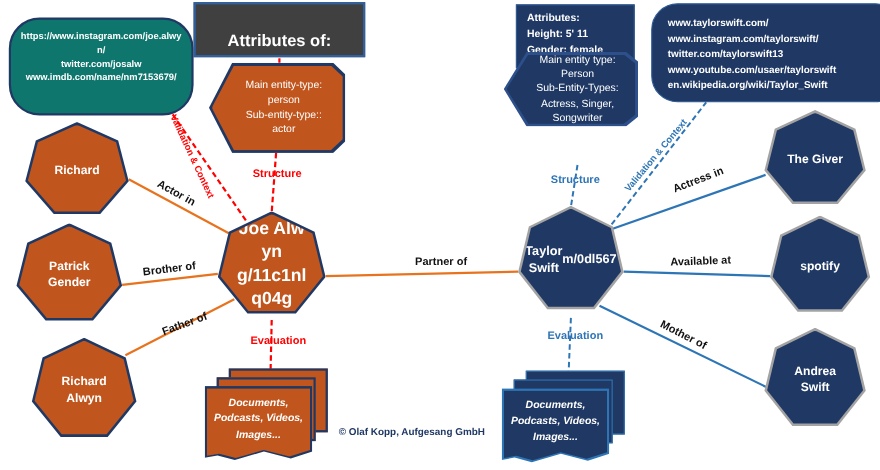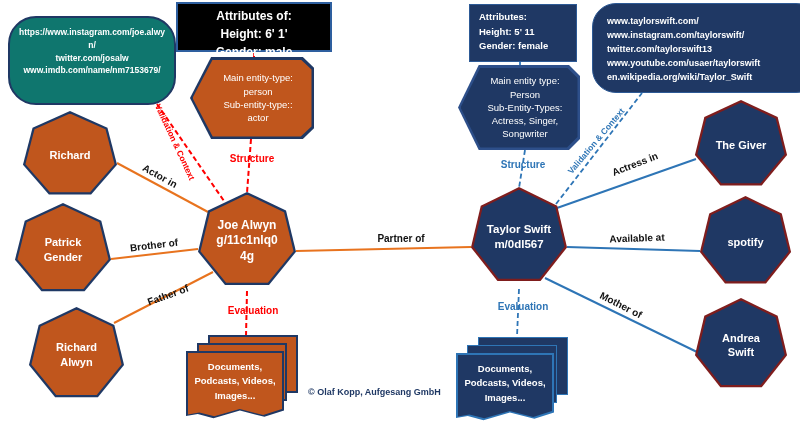--- a/index.html
+++ b/index.html
@@ -6,50 +6,50 @@
   #canvas{position:relative;width:800px;height:427px;background:#fff;overflow:hidden;
           font-family:"Liberation Sans",sans-serif;}
   svg.edges{position:absolute;left:0;top:0;width:800px;height:427px;pointer-events:none;}
 
   
   .hept{position:absolute;clip-path:polygon(50% 0%,89% 19%,99% 61%,72% 95%,28% 95%,1% 61%,11% 19%);}
   .hept-in{position:absolute;inset:2.5px;clip-path:polygon(50% 0%,89% 19%,99% 61%,72% 95%,28% 95%,1% 61%,11% 19%);
            display:flex;align-items:center;justify-content:center;text-align:center;
            color:#fff;font-weight:bold;font-size:11px;line-height:1.3;padding:0 14px;box-sizing:border-box;}
   .hept.o{background:#1F3864;} .hept.o .hept-in{background:#C0561D;}
-  .hept.b{background:#7f1d1d;} .hept.b .hept-in{background:#1F3864;}
+  .hept.b{background:#a3a3a3;} .hept.b .hept-in{background:#1F3864;}
 
   .hexa{position:absolute;clip-path:polygon(0% 50%,17% 0%,91% 0%,100% 13%,100% 87%,91% 100%,17% 100%);}
   .hexa-in{position:absolute;inset:2.5px;clip-path:polygon(0% 50%,17% 0%,91% 0%,100% 13%,100% 87%,91% 100%,17% 100%);
            display:flex;flex-direction:column;align-items:center;justify-content:center;text-align:center;
            color:#fff;font-weight:normal;font-size:9.5px;line-height:1.4;padding:2px 6px 2px 18px;box-sizing:border-box;}
   .hexa.o{background:#1F3864;} .hexa.o .hexa-in{background:#C0561D;}
   .hexa.b{background:#2d4f8a;} .hexa.b .hexa-in{background:#1F3864;}
 
   .rbox{position:absolute;box-sizing:border-box;color:#fff;font-weight:bold;}
   .urlbox-l{background:#0f766e;border:2.5px solid #1F3864;border-radius:28px;
             font-size:8.5px;line-height:1.5;text-align:center;padding:8px 8px 0 8px;word-break:break-all;}
   .urlbox-r{background:#1F3864;border:1.5px solid #2d5a96;border-radius:24px;
             font-size:9px;line-height:1.55;text-align:left;padding:11px 6px 0 14px;}
-  .attr-l{background:#000000;border:2px solid #2E5F9F;font-size:12px;line-height:1.5;
-          text-align:center;padding-top:3px;}
+  .attr-l{background:#404040;border:2px solid #2E5F9F;font-size:15px;line-height:1.5;
+          text-align:center;padding-top:23px;}
   .attr-r{background:#1F3864;border:1.5px solid #2d5a96;font-size:9.5px;line-height:1.55;
           text-align:left;padding:5px 0 0 9px;}
 
   
   .docs{position:absolute;}
   .page{position:absolute;width:90px;height:58px;box-sizing:border-box;}
   .docs.o .page{background:#C0561D;border:2px solid #1F3864;}
   .docs.b .page{background:#1F3864;border:1.5px solid #2E75B6;}
   .front{position:absolute;width:98px;height:70px;
          clip-path:polygon(0% 0%,100% 0%,100% 85%,80% 94%,55% 85%,28% 96%,12% 90%,0% 93%);}
   .front-in{position:absolute;inset:2px;
          clip-path:polygon(0% 0%,100% 0%,100% 85%,80% 94%,55% 85%,28% 96%,12% 90%,0% 93%);
          display:flex;align-items:flex-start;justify-content:center;text-align:center;
-         color:#fff;font-weight:bold;font-size:9.5px;line-height:1.5;padding:7px 6px 0 6px;box-sizing:border-box;}
+         color:#fff;font-weight:bold;font-size:9.5px;line-height:1.5;padding:7px 6px 0 6px;box-sizing:border-box;font-style:italic;}
   .docs.o .front{background:#1F3864;} .docs.o .front-in{background:#C0561D;}
   .docs.b .front{background:#2E75B6;} .docs.b .front-in{background:#1F3864;}
 
   
   .elabel{position:absolute;white-space:nowrap;font-weight:bold;font-size:10px;color:#111;
           transform:translate(-50%,-50%);}
   .elabel.red{color:#FF0000;} .elabel.blue{color:#2E75B6;}
   .elabel.small{font-size:8.5px;}
 
   .copyright{position:absolute;left:308px;top:387px;font-size:9px;font-weight:bold;color:#1F3864;}
@@ -114,21 +114,21 @@
       </div>
   </div>
 
   <div class="hept o" style="left:28px;top:307px;width:97px;height:95px;">
     <div class="hept-in">
         <span>Richard Alwyn</span>
       </div>
   </div>
 
   <div class="hept o" style="left:197px;top:192px;width:100px;height:98px;">
-    <div class="hept-in" style="font-size:12px;word-break:break-all;flex-direction:column;">
+    <div class="hept-in" style="font-size:16px;word-break:break-all;flex-direction:column;">
       <div>Joe Alwyn</div>
       <div>g/11c1nlq04g</div>
     </div>
   </div>
 
   <div class="docs o" style="left:186px;top:333px;width:114px;height:92px;">
     <div class="page" style="left:22px;top:2px;"></div>
     <div class="page" style="left:11px;top:10px;"></div>
     <div class="front" style="left:0;top:18px;">
       <div class="front-in">
@@ -144,31 +144,31 @@
   </div>
 
   <div class="rbox urlbox-r" style="left:592px;top:3px;width:228px;height:90px;">
     <div>www.taylorswift.com/</div>
     <div>www.instagram.com/taylorswift/</div>
     <div>twitter.com/taylorswift13</div>
     <div>www.youtube.com/usaer/taylorswift</div>
     <div>en.wikipedia.org/wiki/Taylor_Swift</div>
   </div>
 
-  <div class="hexa b" style="left:458px;top:65px;width:122px;height:85px;">
+  <div class="hexa b" style="left:458px;top:47px;width:122px;height:68px;">
     <div class="hexa-in">
       <div>Main entity type:</div>
       <div>Person</div>
       <div>Sub-Entity-Types:</div>
       <div>Actress, Singer, Songwriter</div>
     </div>
   </div>
 
   <div class="hept b" style="left:470px;top:187px;width:98px;height:99px;">
-    <div class="hept-in" style="font-size:11.5px;flex-direction:column;">
+    <div class="hept-in" style="font-size:11.5px;flex-direction:row;">
       <div>Taylor Swift</div>
       <div>m/0dl567</div>
     </div>
   </div>
 
   <div class="hept b" style="left:694px;top:100px;width:94px;height:90px;">
     <div class="hept-in">
         <span>The Giver</span>
       </div>
   </div>

